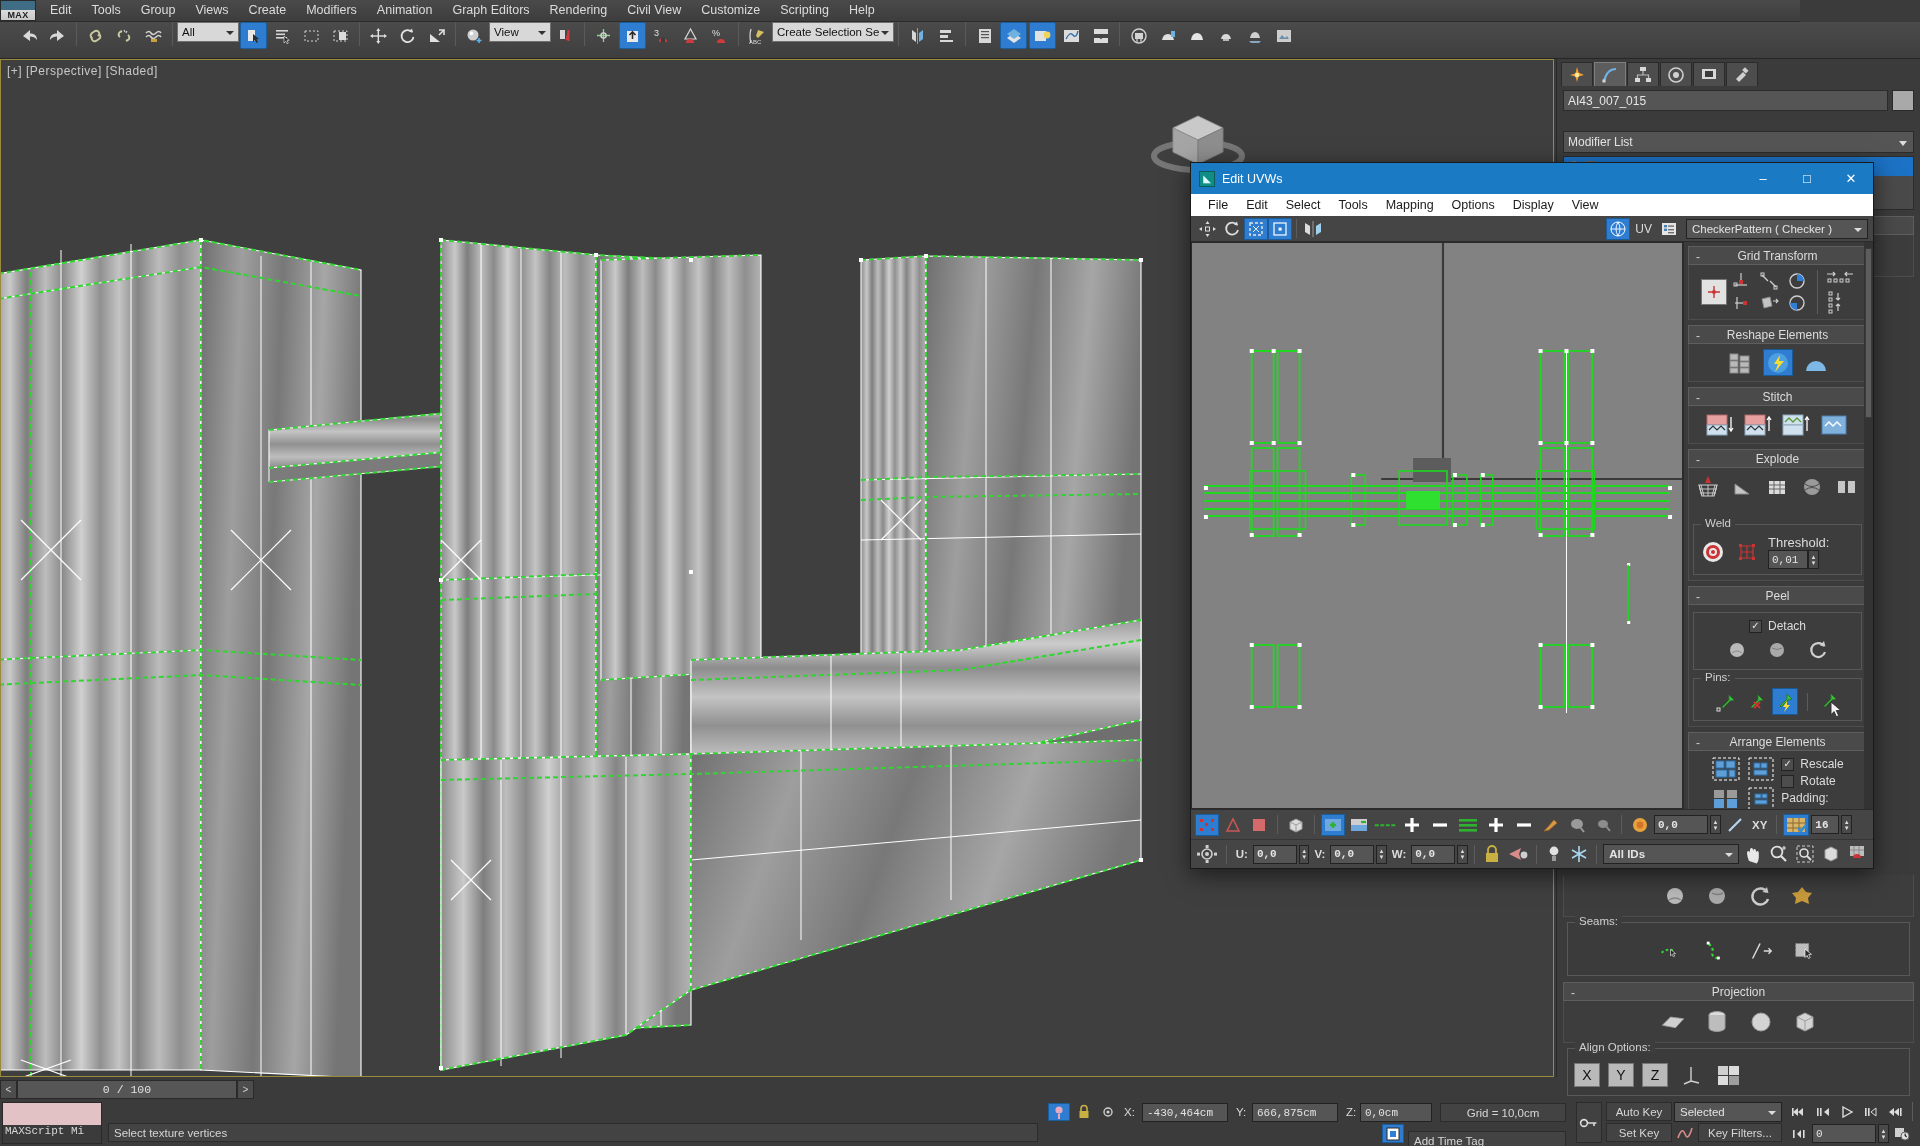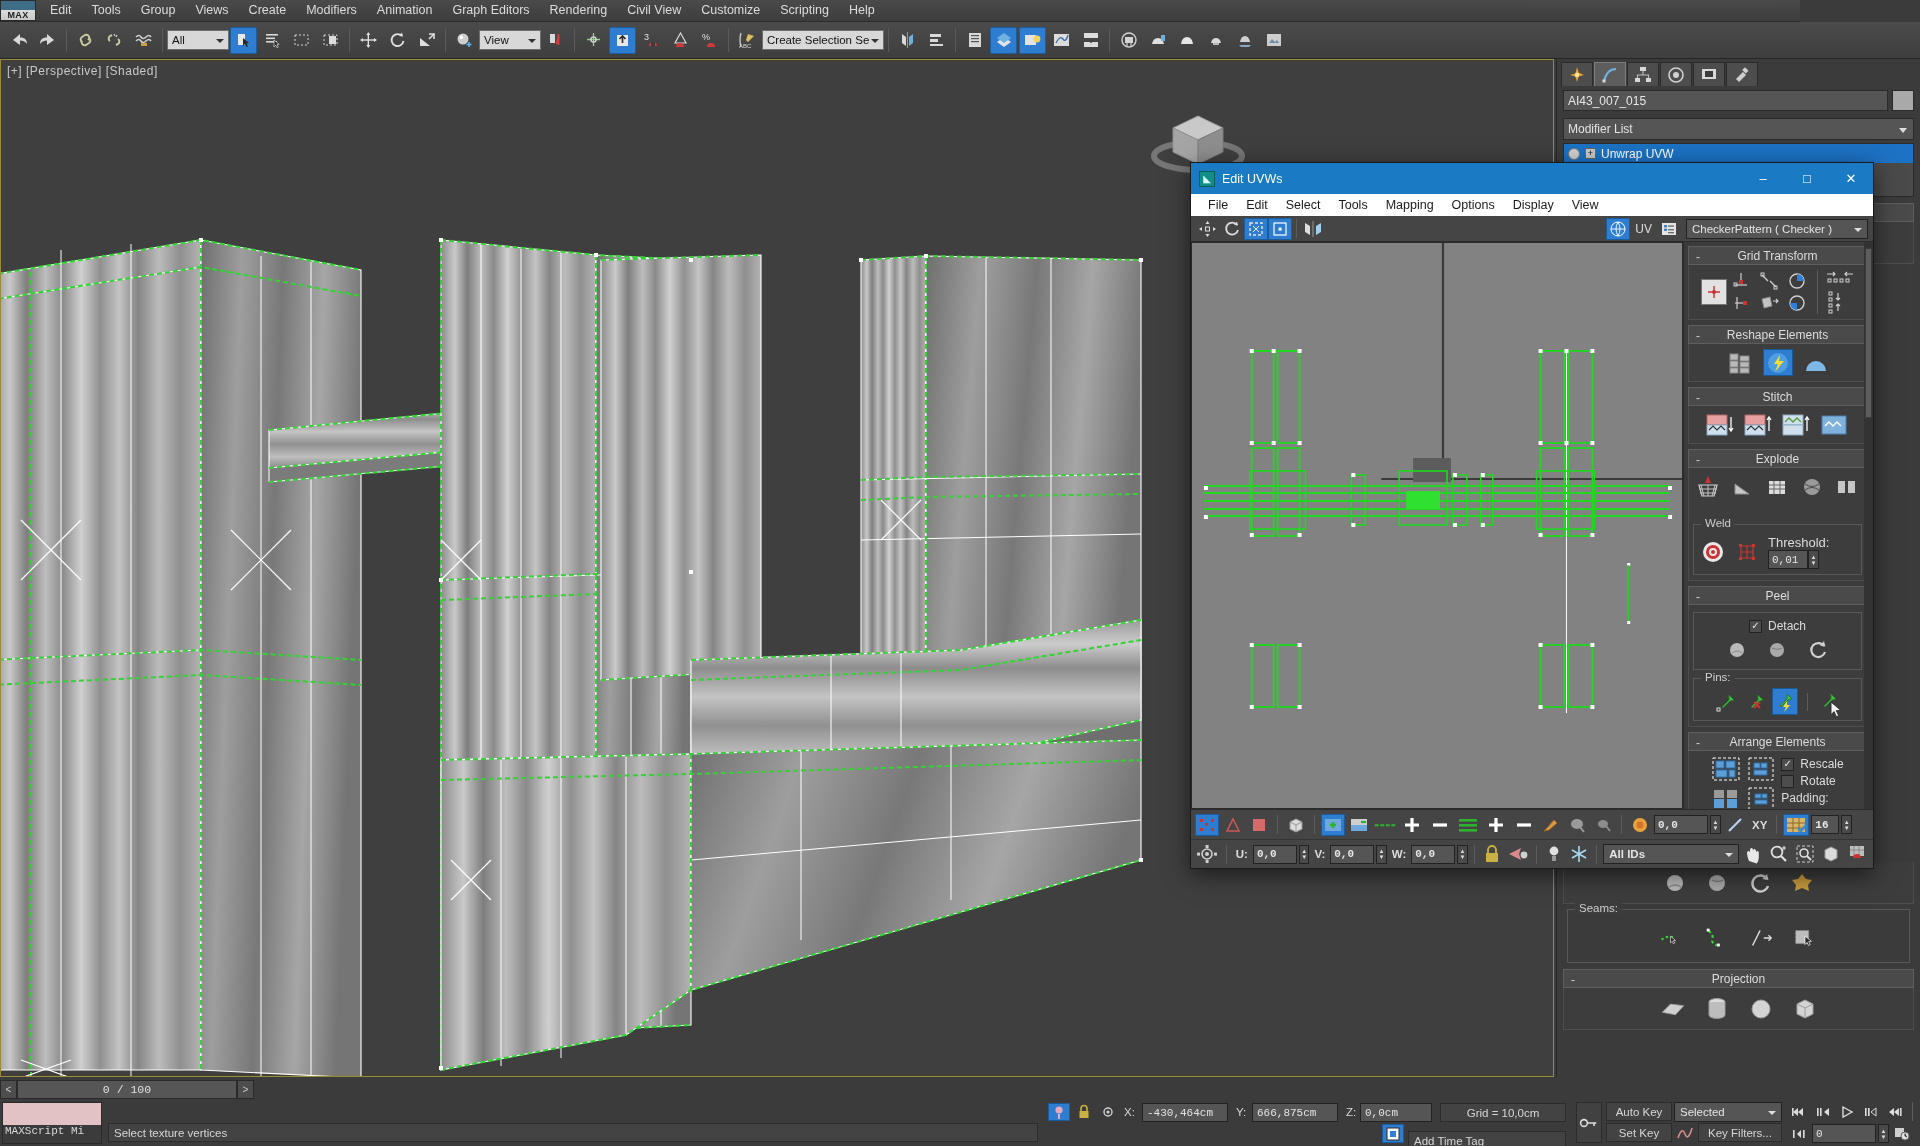--- a/index.html
+++ b/index.html
@@ -25,21 +25,21 @@
     display:flex;align-items:flex-end;justify-content:center;
     font-size:9px;font-weight:bold;color:#222;letter-spacing:.3px;
     border:1px solid #2a2a2a;
   }
   .menuitem{ padding:3px 10px; font-size:12.5px; color:#dcdcdc; cursor:default; }
 
   
   .maintb{
     position:absolute; left:0; top:22px; width:1920px; height:37px;
     background:linear-gradient(#4b4b4b,#3e3e3e);
-    display:flex; align-items:center; padding:0 4px;
+    display:flex; align-items:flex-start; padding:0 14px;
     border-bottom:1px solid #262626;
   }
   .tbbtn{
     width:27px;height:27px;margin:0 1px;
     display:flex;align-items:center;justify-content:center;
     border:1px solid transparent;border-radius:2px;
     position:relative;
   }
   .tbbtn.on{ background:#2e7dd1; border-color:#1d5f9e; }
   .tbsep{ width:1px;height:24px;background:#2c2c2c;margin:0 4px;
@@ -84,21 +84,21 @@
   .cmdtab.on{ background:#5d5d5d; border-color:#7f7f7f; }
   .objname{
     margin:4px 6px 0 6px;display:flex;gap:4px;align-items:center;
   }
   .objname input{
     flex:1;height:21px;background:#555;border:1px solid #2b2b2b;color:#e6e6e6;
     font-family:"Liberation Sans",sans-serif;font-size:12px;padding:0 4px;
   }
   .colorchip{ width:22px;height:21px;background:#a9a9a9;border:1px solid #2b2b2b; }
   .modlist{
-    margin:7px 6px 0 6px;height:22px;background:#555;border:1px solid #2b2b2b;
+    margin:20px 6px 0 6px;height:22px;background:#555;border:1px solid #2b2b2b;
     display:flex;align-items:center;padding:0 4px;font-size:12px;position:relative;
     color:#e4e4e4;
   }
   .modlist::after{
     content:"";position:absolute;right:6px;top:9px;
     border-left:4px solid transparent;border-right:4px solid transparent;
     border-top:5px solid #ddd;
   }
   .modstack{
     margin:3px 6px 0 6px;height:54px;background:#4a4a4a;border:1px solid #2b2b2b;
@@ -856,20 +856,41 @@
         <div class="iconbtn">
           <svg width="28" height="26" viewBox="0 0 28 26">
               <circle cx="14" cy="13" r="9" fill="#d4d4d4" stroke="#9c9c9c"></circle>
             </svg>
         </div>
         <div class="iconbtn">
           <svg width="28" height="26" viewBox="0 0 28 26">
               <polygon points="6,8 14,4 22,8 22,18 14,22 6,18" fill="#d4d4d4" stroke="#9c9c9c"></polygon>
               <path d="M6 8 l8 4 l8-4 M14 12 v10" stroke="#9c9c9c" fill="none"></path>
             </svg>
+        </div>
+      </div>
+      <div class="grpbox">
+        <span class="lbl">Align Options:</span>
+        <div style="display:flex;gap:8px;align-items:center;padding-top:2px">
+          <div style="width:26px;height:24px;background:#b9b9b9;border:1px solid #777;display:flex;align-items:center;justify-content:center;color:#111;font-size:14px">X</div>
+          <div style="width:26px;height:24px;background:#b9b9b9;border:1px solid #777;display:flex;align-items:center;justify-content:center;color:#111;font-size:14px">Y</div>
+          <div style="width:26px;height:24px;background:#b9b9b9;border:1px solid #777;display:flex;align-items:center;justify-content:center;color:#111;font-size:14px">Z</div>
+          <div class="iconbtn">
+            <svg width="26" height="24" viewBox="0 0 26 24">
+                <path d="M13 4 v14 M13 18 l-7 3 M13 18 l8 2" stroke="#cfcfcf" stroke-width="1.4" fill="none"></path>
+              </svg>
+          </div>
+          <div class="iconbtn">
+            <svg width="28" height="24" viewBox="0 0 28 24">
+                <rect x="3" y="3" width="10" height="9" fill="#cfcfcf"></rect>
+                <rect x="14" y="3" width="10" height="9" fill="#dcdcdc"></rect>
+                <rect x="3" y="13" width="10" height="9" fill="#dcdcdc"></rect>
+                <rect x="14" y="13" width="10" height="9" fill="#9e9e9e"></rect>
+              </svg>
+          </div>
         </div>
       </div>
     </div>
   </div>
 
   <div class="uvw">
     <div class="uvwTitle">
       <span class="ico">◣</span>
       <span>Edit UVWs</span>
       <div class="winbtns">

